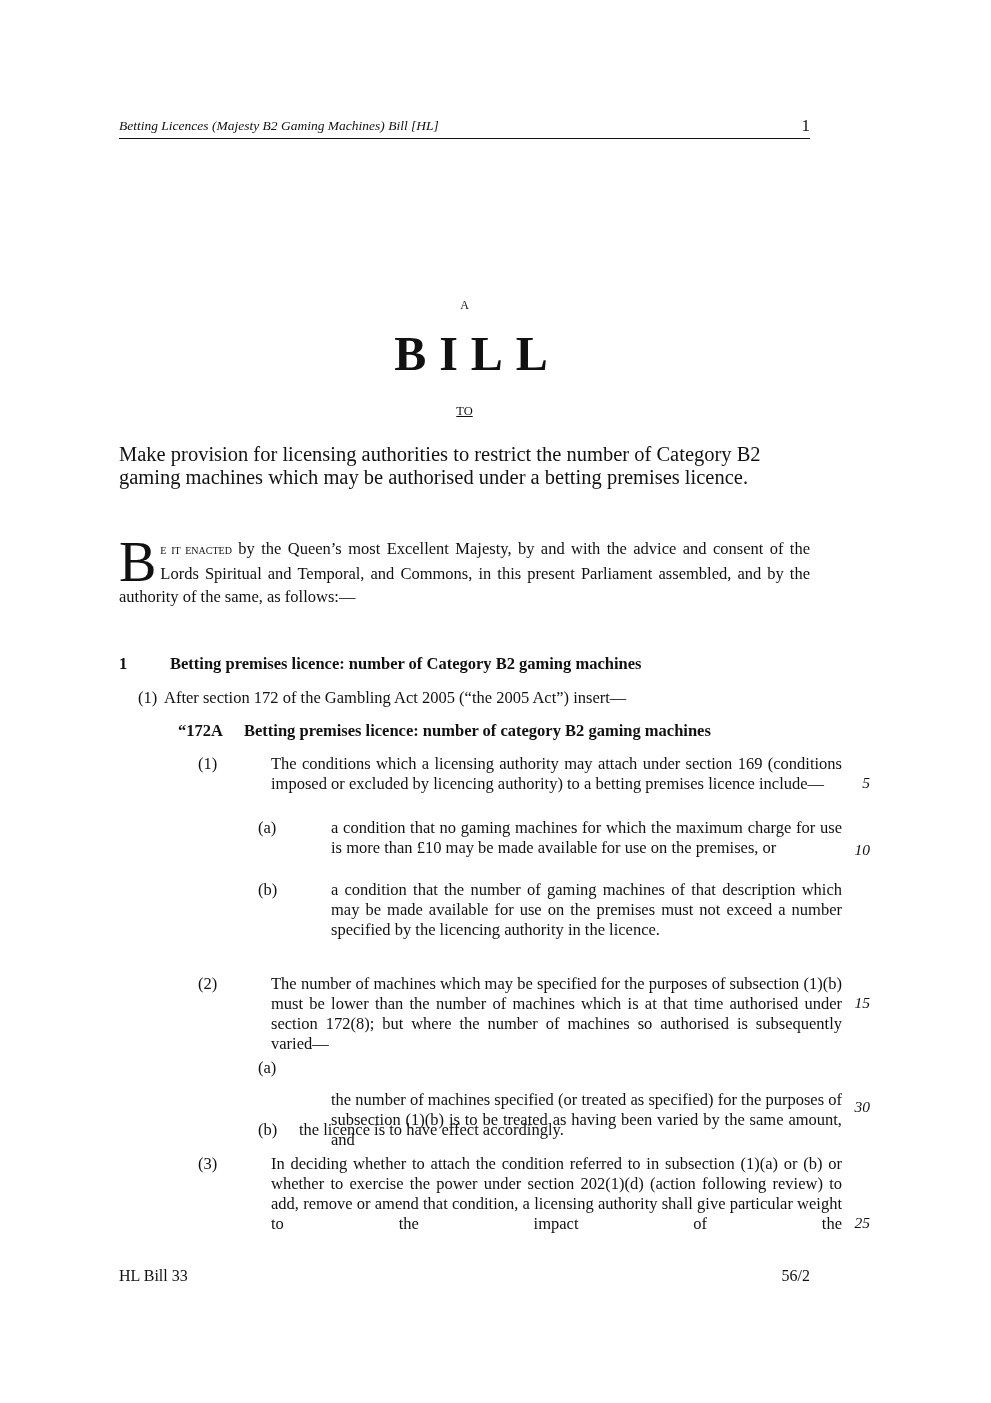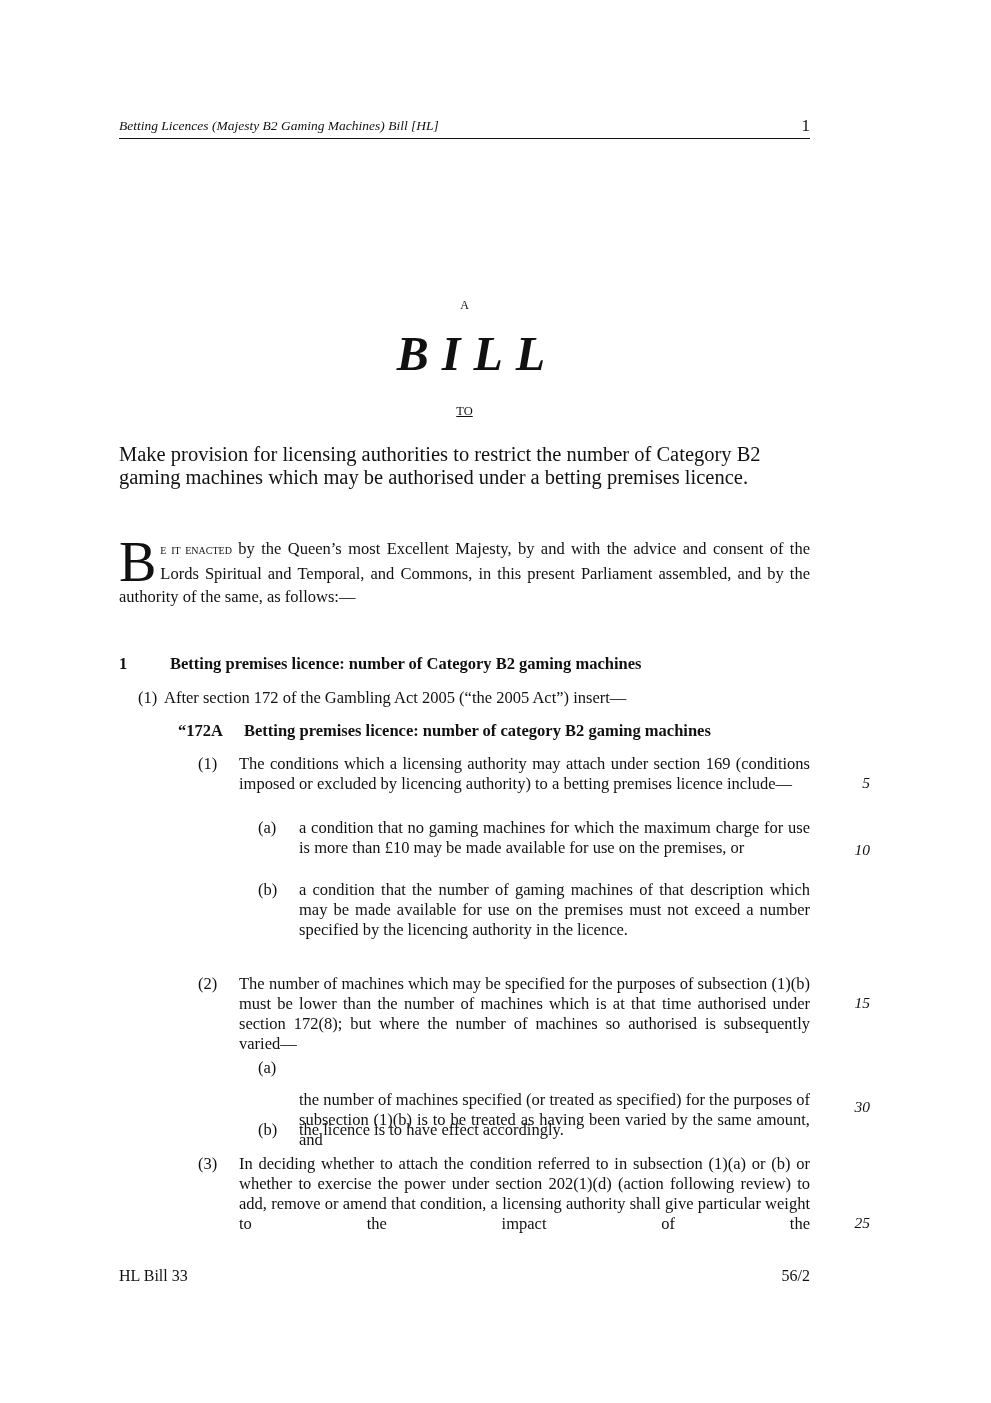--- a/index.html
+++ b/index.html
@@ -4,28 +4,28 @@
 <style>
   html, body { margin:0; padding:0; background:#ffffff; }
   body { width:991px; height:1403px; position:relative; overflow:hidden;
          font-family:"Liberation Serif","DejaVu Serif",serif; color:#111; }
   .abs { position:absolute; }
   .header { left:119px; top:116px; width:691px; height:22px; border-bottom:1.2px solid #111; }
   .header-title { position:absolute; left:0; top:2px; font-style:italic; font-size:13.5px; }
   .header-page { position:absolute; right:0; top:0px; font-size:17px; }
   .center { left:119px; width:691px; text-align:center; }
   .a-label { top:298px; font-size:12px; }
-  .bill { top:326px; font-size:48px; font-weight:bold; letter-spacing:13px; padding-left:13px;font-style:italic; }
+  .bill { top:326px; font-size:48px; font-weight:bold; letter-spacing:13px; padding-left:13px; }
   .to-label { top:404px; font-size:12.5px;text-decoration:underline; }
   .long-title { left:119px; top:443px; width:691px; font-size:20.5px; line-height:23px; }
   .enact { left:119px; top:537px; width:691px; font-size:16.5px; line-height:23px; text-align:justify; }
   .dropcap { float:left; font-size:56px; line-height:44px; margin:3px 4px -2px 0; }
   .smallcaps { font-size:10px; }
   .line { position:absolute; font-size:16.5px; line-height:20px; white-space:nowrap; }
-  .blk { position:absolute; font-size:16.5px; line-height:20px; text-align:justify; }
+  .blk { position:absolute; font-size:16.5px; line-height:20px; text-align:justify;margin-left:32px; }
   .bold { font-weight:bold; }
   .ln { position:absolute; left:845px; width:25px; text-align:right; font-style:italic; font-size:15.5px; }
   .footer-left { left:119px; top:1267px; font-size:16px; }
   .footer-right { left:700px; width:110px; top:1267px; font-size:16px; text-align:right; }
 </style>
 </head>
 <body>
 
 <div class="abs header">
   <span class="header-title">Betting Licences (Majesty B2 Gaming Machines) Bill [HL]</span>

